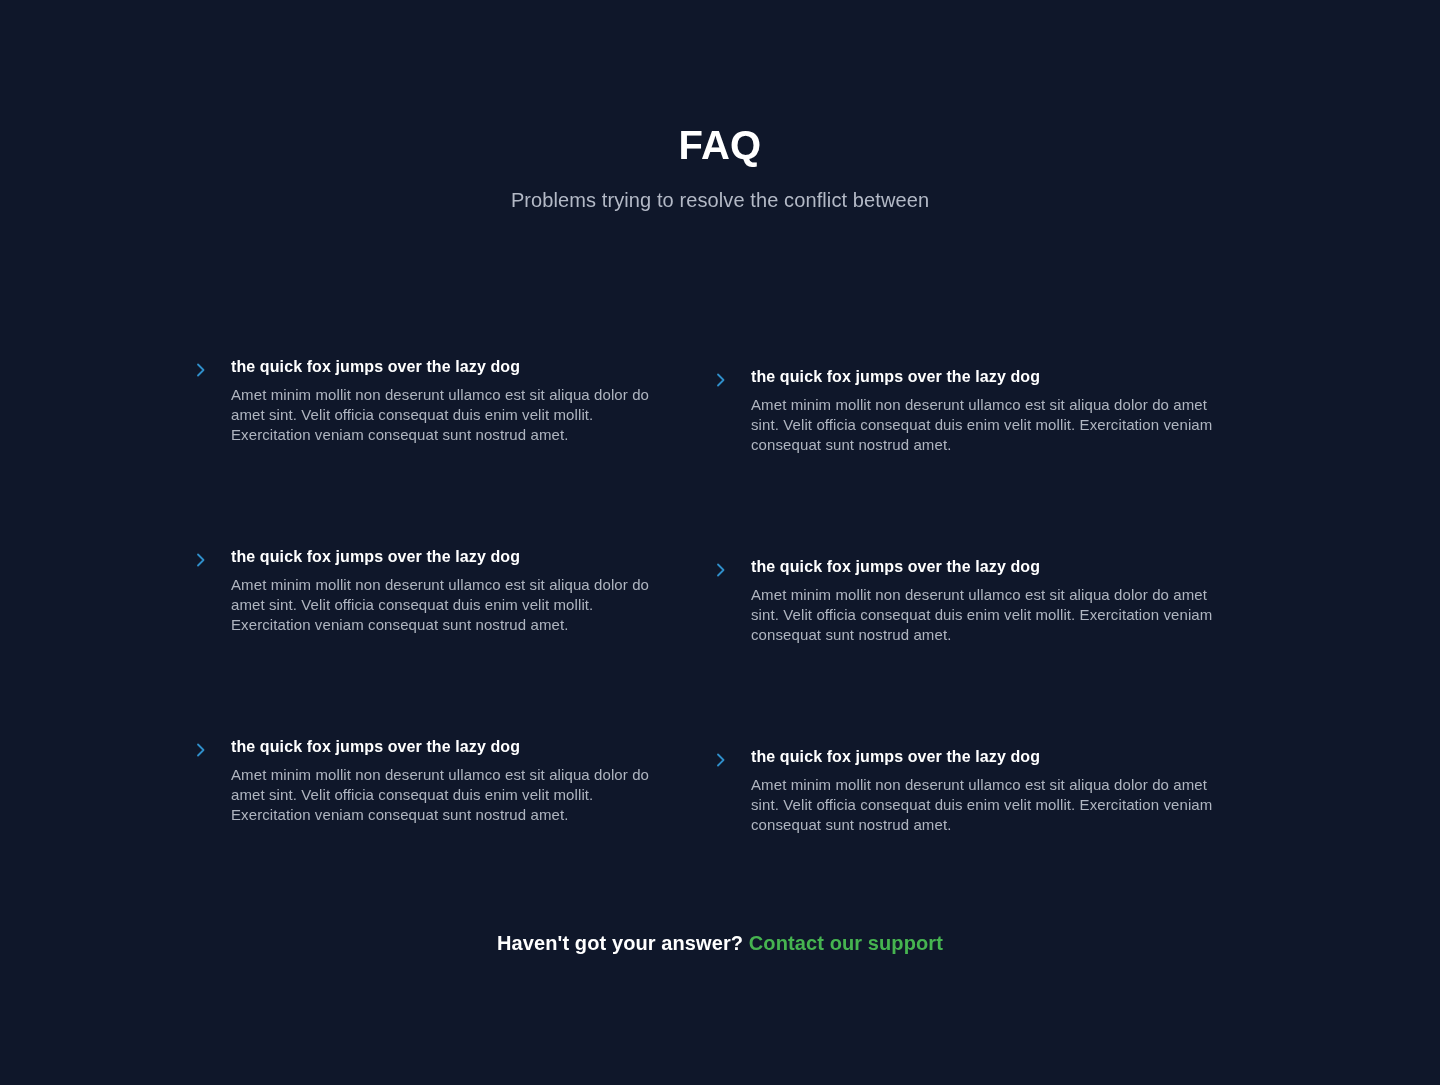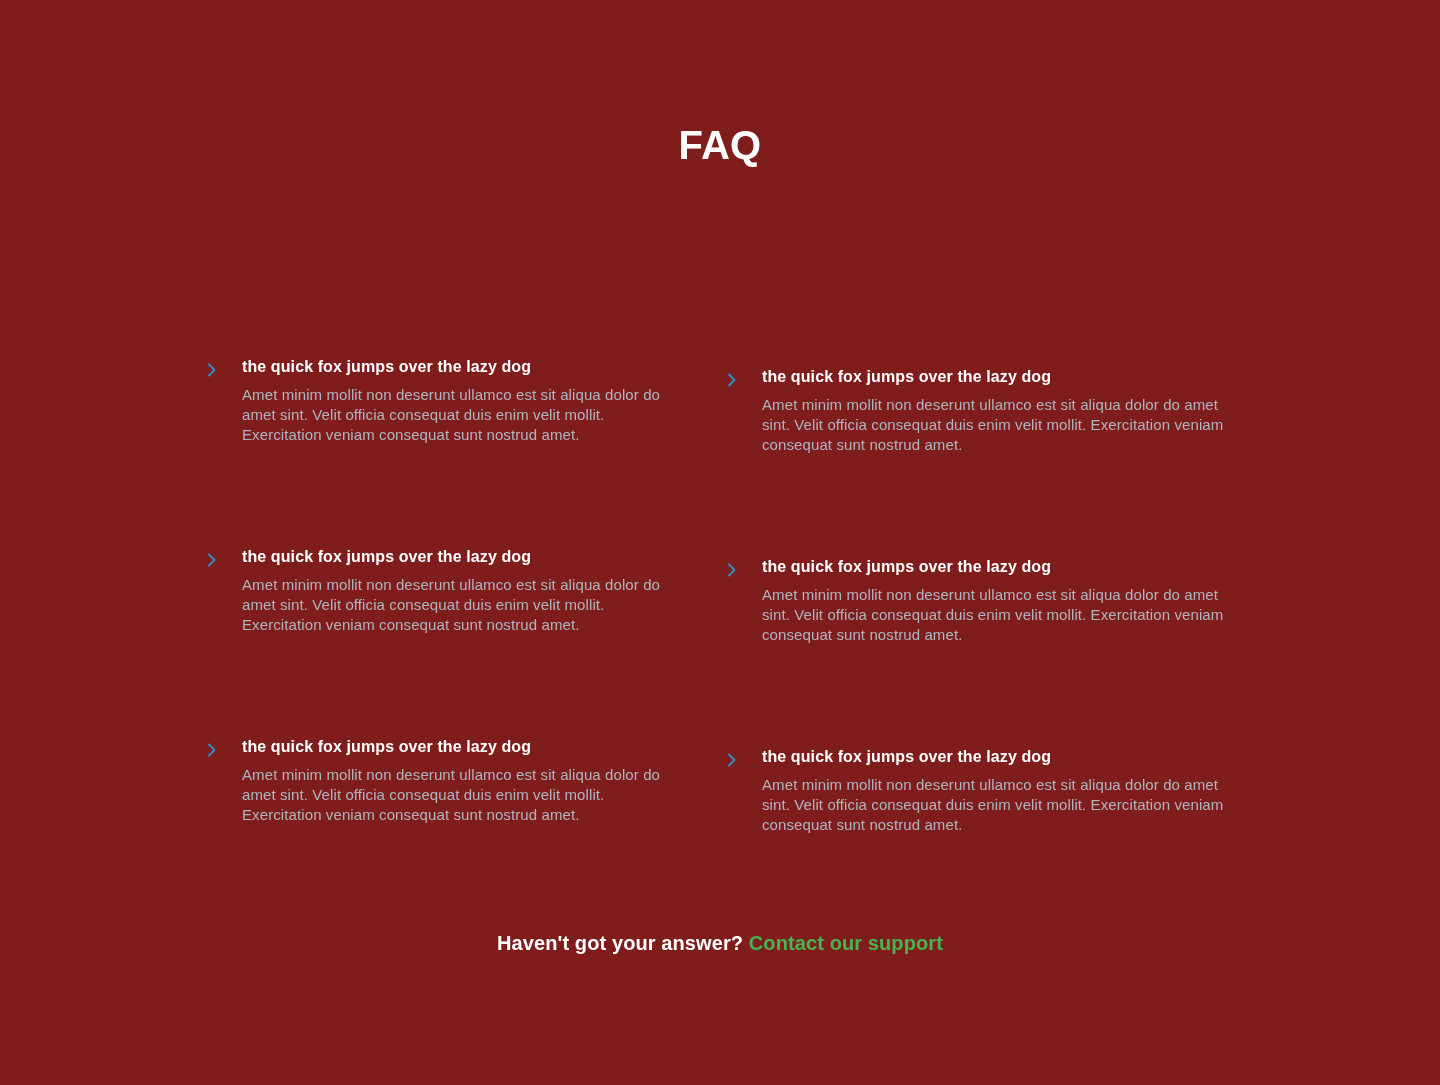--- a/index.html
+++ b/index.html
@@ -13,21 +13,21 @@
     background: #252B42;
     font-family: "Liberation Sans", sans-serif;
     -webkit-font-smoothing: antialiased;
     overflow: hidden;
   }
 
   .page {
     position: relative;
     width: 1440px;
     height: 1085px;
-    background: #7f1d1d;
+    background: #0f172a;
   }
 
   
   .header {
     position: absolute;
     top: 120px;
     left: 0;
     width: 1440px;
     text-align: center;
   }
@@ -46,21 +46,21 @@
     font-weight: normal;
     color: #B3B9C6;
     line-height: 30px;
     letter-spacing: 0.1px;
   }
 
   
   .faq-grid {
     position: absolute;
     top: 355px;
-    left: 202px;
+    left: 191px;
     width: 1030px;
     display: grid;
     grid-template-columns: 460px 510px;
     column-gap: 60px;
     row-gap: 0px;
   }
 
   .faq-col {
     display: flex;
     flex-direction: column;
@@ -139,20 +139,21 @@
   }
 </style>
 </head>
 <body>
 
 <div class="page">
 
   <div class="header">
     <div class="faq-title">FAQ</div>
     <div class="faq-subtitle">
+      <div>Problems trying to resolve the conflict between</div>
     </div>
   </div>
 
   <div class="faq-grid">
 
     <div class="faq-col faq-col-left">
 
       <div class="faq-item">
         <span class="chevron">
           <svg viewBox="0 0 20 20" fill="none" xmlns="http://www.w3.org/2000/svg">

